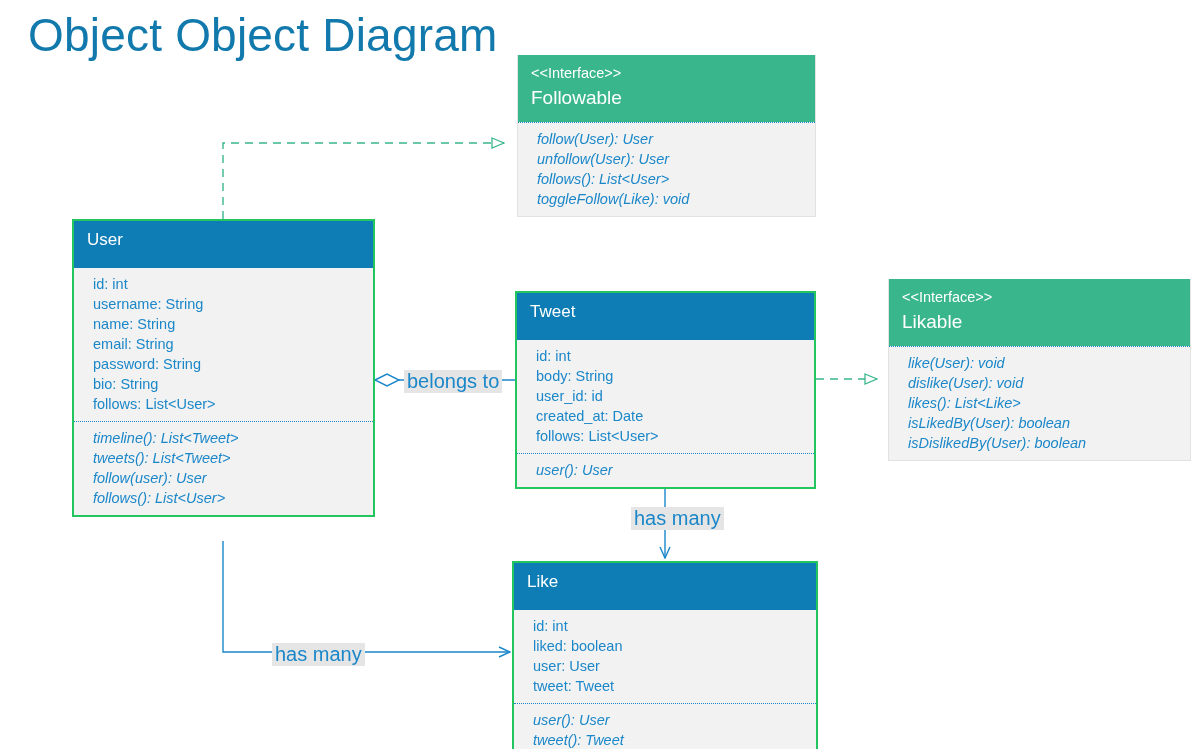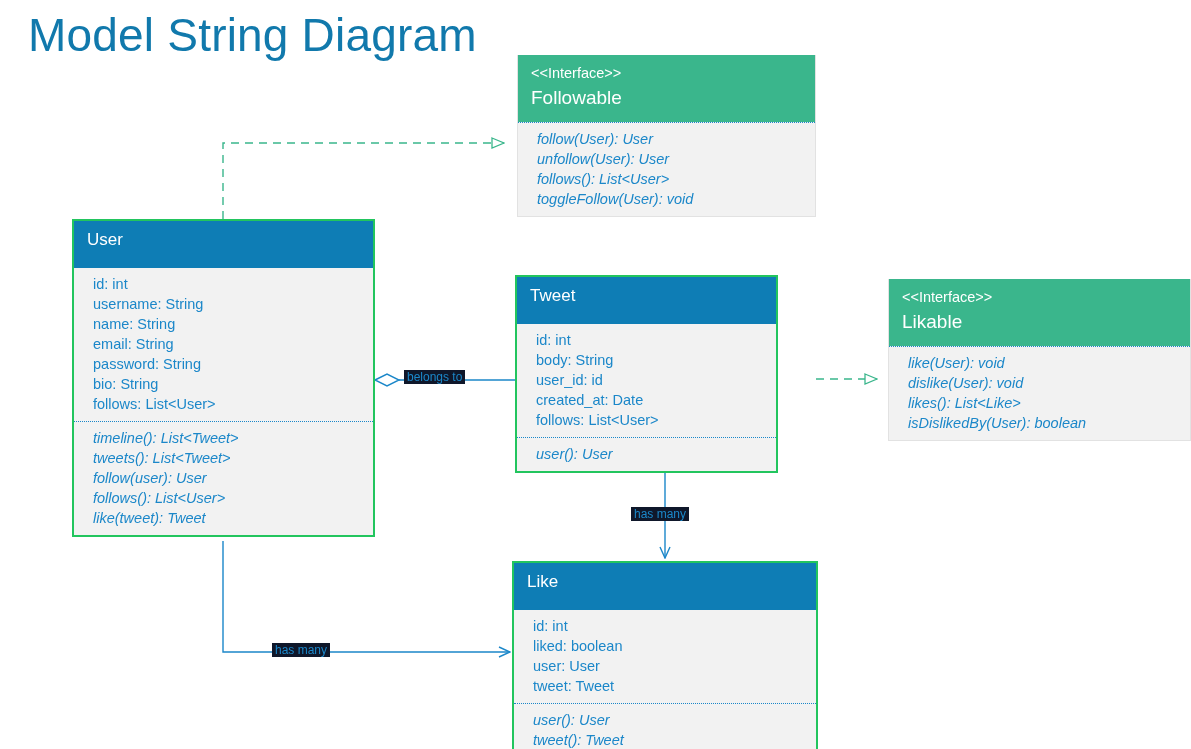--- a/index.html
+++ b/index.html
@@ -96,33 +96,33 @@
   #connectors {
     position: absolute;
     left: 0;
     top: 0;
     width: 1191px;
     height: 749px;
     pointer-events: none;
   }
   .edge-label {
     position: absolute;
-    font-size: 12px;
+    font-size: 20px;
     color: #1b87c9;
-    background: #0f172a;
+    background: #e5e5e5;
     padding: 0 3px;
     white-space: nowrap;
   }
 </style>
 </head>
 <body>
 
 <div id="canvas">
 
-  <div id="page-title">Model String Diagram</div>
+  <div id="page-title">Object Object Diagram</div>
 
   <svg id="connectors" viewBox="0 0 1191 749" xmlns="http://www.w3.org/2000/svg">
     <defs>
       <marker id="hollow-tri" markerWidth="14" markerHeight="12" refX="13" refY="6" orient="auto" markerUnits="userSpaceOnUse">
         <path d="M1,1 L13,6 L1,11 Z" fill="#ffffff" stroke="#3ab68c" stroke-width="1.3"></path>
       </marker>
       <marker id="open-arrow" markerWidth="13" markerHeight="12" refX="12" refY="6" orient="auto" markerUnits="userSpaceOnUse">
         <path d="M1,1 L12,6 L1,11" fill="none" stroke="#1b87c9" stroke-width="1.4"></path>
       </marker>
     </defs>
@@ -160,58 +160,58 @@
 
   <div class="uml-box iface" style="left:517px; top:55px; width:299px;">
     <div class="box-header">
       <span class="stereotype">&lt;&lt;Interface&gt;&gt;</span>
       <span class="iface-name">Followable</span>
     </div>
     <div class="compartment methods">
       <div class="member">follow(User): User</div>
       <div class="member">unfollow(User): User</div>
       <div class="member">follows(): List&lt;User&gt;</div>
-      <div class="member">toggleFollow(User): void</div>
+      <div class="member">toggleFollow(Like): void</div>
     </div>
   </div>
 
   <div class="uml-box iface" style="left:888px; top:279px; width:303px;">
     <div class="box-header">
       <span class="stereotype">&lt;&lt;Interface&gt;&gt;</span>
       <span class="iface-name">Likable</span>
     </div>
     <div class="compartment methods">
       <div class="member">like(User): void</div>
       <div class="member">dislike(User): void</div>
       <div class="member">likes(): List&lt;Like&gt;</div>
+      <div class="member">isLikedBy(User): boolean</div>
       <div class="member">isDislikedBy(User): boolean</div>
     </div>
   </div>
 
   <div class="uml-box klass" style="left:72px; top:219px; width:303px;">
     <div class="box-header">User</div>
     <div class="compartment attributes">
       <div class="member">id: int</div>
       <div class="member">username: String</div>
       <div class="member">name: String</div>
       <div class="member">email: String</div>
       <div class="member">password: String</div>
       <div class="member">bio: String</div>
       <div class="member">follows: List&lt;User&gt;</div>
     </div>
     <div class="compartment methods">
       <div class="member">timeline(): List&lt;Tweet&gt;</div>
       <div class="member">tweets(): List&lt;Tweet&gt;</div>
       <div class="member">follow(user): User</div>
       <div class="member">follows(): List&lt;User&gt;</div>
-      <div class="member">like(tweet): Tweet</div>
-    </div>
-  </div>
-
-  <div class="uml-box klass" style="left:515px; top:275px; width:263px;">
+    </div>
+  </div>
+
+  <div class="uml-box klass" style="left:515px; top:291px; width:301px;">
     <div class="box-header">Tweet</div>
     <div class="compartment attributes">
       <div class="member">id: int</div>
       <div class="member">body: String</div>
       <div class="member">user_id: id</div>
       <div class="member">created_at: Date</div>
       <div class="member">follows: List&lt;User&gt;</div>
     </div>
     <div class="compartment methods">
       <div class="member">user(): User</div>

